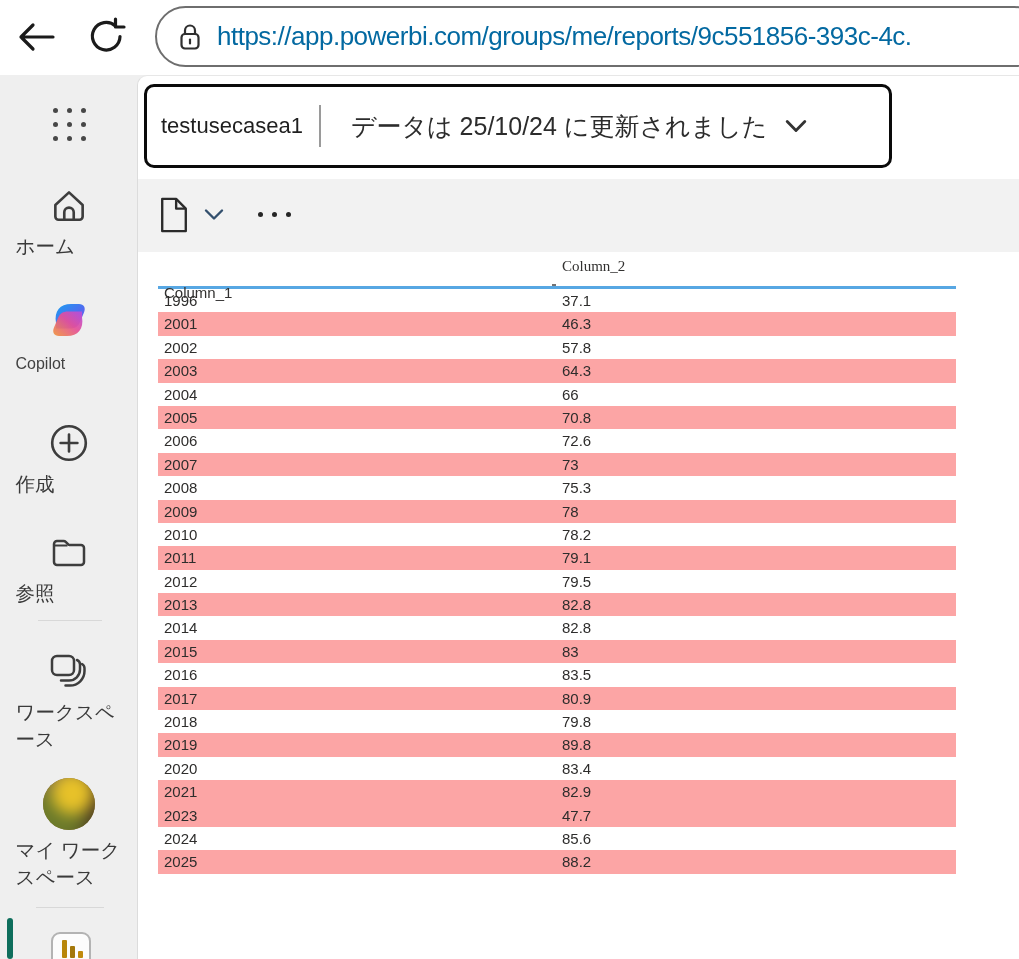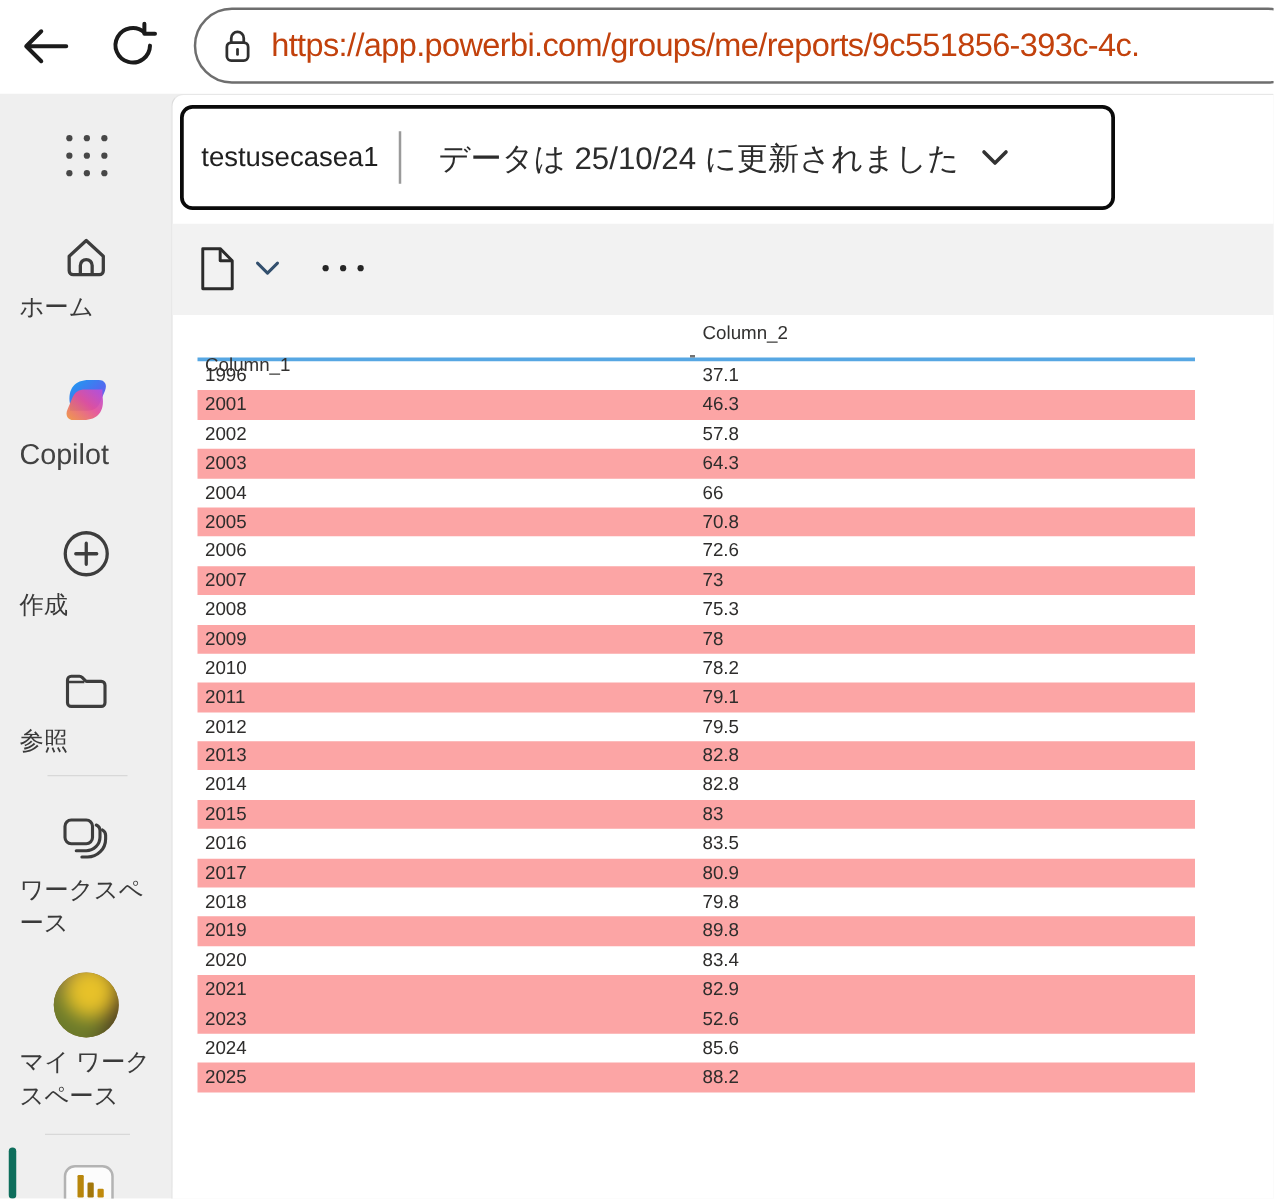--- a/index.html
+++ b/index.html
@@ -7,21 +7,21 @@
   body { font-family:"Liberation Sans","DejaVu Sans",sans-serif; background:#fff; }
   #screen { position:relative; width:1019px; height:959px; overflow:hidden; background:#fff; }
 
   
   #browser-bar { position:absolute; left:0; top:0; width:1019px; height:75px; background:#fff; }
   #back-btn { position:absolute; left:16px; top:20px; width:40px; height:34px; cursor:pointer; }
   #refresh-btn { position:absolute; left:86px; top:17px; width:40px; height:40px; cursor:pointer; }
   #address-bar { position:absolute; left:155px; top:6px; width:890px; height:61px;
     border:2.5px solid #6e6e6e; border-radius:33px; background:#fff;
     display:flex; align-items:center; padding:0 20px; gap:14px; }
-  #url-text { font-size:26px; color:#c2410c; white-space:nowrap; overflow:hidden; letter-spacing:-0.5px; }
+  #url-text { font-size:26px; color:#0369a1; white-space:nowrap; overflow:hidden; letter-spacing:-0.5px; }
 
   
   #app-bg { position:absolute; left:0; top:75px; width:1019px; height:884px; background:#efefef; }
   #content-panel { position:absolute; left:137px; top:75px; width:882px; height:944px;
     background:#fff; border-left:1px solid #dcdcdc; border-top:1px solid #e7e7e7; border-top-left-radius:10px; }
 
   
   #waffle { position:absolute; left:53px; top:108px; width:34px; height:34px; cursor:pointer;
     display:grid; grid-template-columns:repeat(3,5px); grid-template-rows:repeat(3,5px); gap:9px; }
   .wdot { width:5px; height:5px; border-radius:50%; background:#474747; }
@@ -58,21 +58,21 @@
   #page-btn { position:absolute; left:21px; top:16px; width:30px; height:40px; cursor:pointer; }
   #page-chevron { position:absolute; left:66px; top:29px; cursor:pointer; }
   #more-btn { position:absolute; left:120px; top:33px; display:flex; gap:9px; cursor:pointer; }
   .dot { width:5px; height:5px; border-radius:50%; background:#262626; }
 
   
   #table { position:absolute; left:20px; top:182px; width:798px; }
   #thead { display:flex; height:28px; }
   .hcell { font-size:15px; color:#323130; padding-left:6px; }
   .hcell.c0 { width:398px; border-right:4px solid #737373;margin-top:26px; }
-  .hcell.c1 { width:400px; }
+  .hcell.c1 { width:400px;font-family:Liberation Serif, serif; }
   #accent-line { width:798px; height:3px; background:#57a7e3; }
   .trow { display:flex; height:23.4px; }
   .trow.alt { background:#fca5a5; }
   .tcell { font-size:15px; color:#2e2d2c; line-height:23.4px; padding-left:6px; overflow:hidden; }
   .tcell.c0 { width:398px; }
   .tcell.c1 { width:400px; }
 </style>
 </head>
 <body>
 
@@ -132,21 +132,21 @@
         </linearGradient>
         <linearGradient id="cpB" x1="1" y1="0" x2="0" y2="1">
           <stop offset="0" stop-color="#b44fe0"></stop>
             <stop offset="0.45" stop-color="#e44f9a"></stop>
             <stop offset="1" stop-color="#f0953c"></stop>
         </linearGradient>
       </defs>
       <path d="M10 26 C8 14 14 7 25 7 h8 c5 0 7 4 5 8.5 L34 25 c-2 4.5 -5 6.5 -10 6.5 h-14 z" fill="url(#cpA)"></path>
       <path d="M36 20 c2 12 -4 19 -15 19 h-8 c-5 0 -7 -4 -5 -8.5 L12 21 c2 -4.5 5 -6.5 10 -6.5 h14 z" fill="url(#cpB)" opacity="0.93"></path>
     </svg>
-    <span class="side-label" style="font-size:23px;color:#424242">Copilot</span>
+    <span class="side-label" style="font-size:16px;color:#424242">Copilot</span>
   </div>
 
   <div class="side-item" style="top:422px">
     <svg width="42" height="42" viewBox="0 0 40 40">
       <circle cx="20" cy="20" r="16" fill="none" stroke="#3d3d3d" stroke-width="2.5"></circle>
       <path d="M20 12 V28 M12 20 H28" fill="none" stroke="#3d3d3d" stroke-width="2.5" stroke-linecap="round"></path>
     </svg>
     <span class="side-label">作成</span>
   </div>
 
@@ -304,21 +304,21 @@
           <div class="trow">
             <div class="tcell c0">2020</div>
             <div class="tcell c1">83.4</div>
           </div>
           <div class="trow alt">
             <div class="tcell c0">2021</div>
             <div class="tcell c1">82.9</div>
           </div>
           <div class="trow alt">
             <div class="tcell c0">2023</div>
-            <div class="tcell c1">52.6</div>
+            <div class="tcell c1">47.7</div>
           </div>
           <div class="trow">
             <div class="tcell c0">2024</div>
             <div class="tcell c1">85.6</div>
           </div>
           <div class="trow alt">
             <div class="tcell c0">2025</div>
             <div class="tcell c1">88.2</div>
           </div>
         </div>

